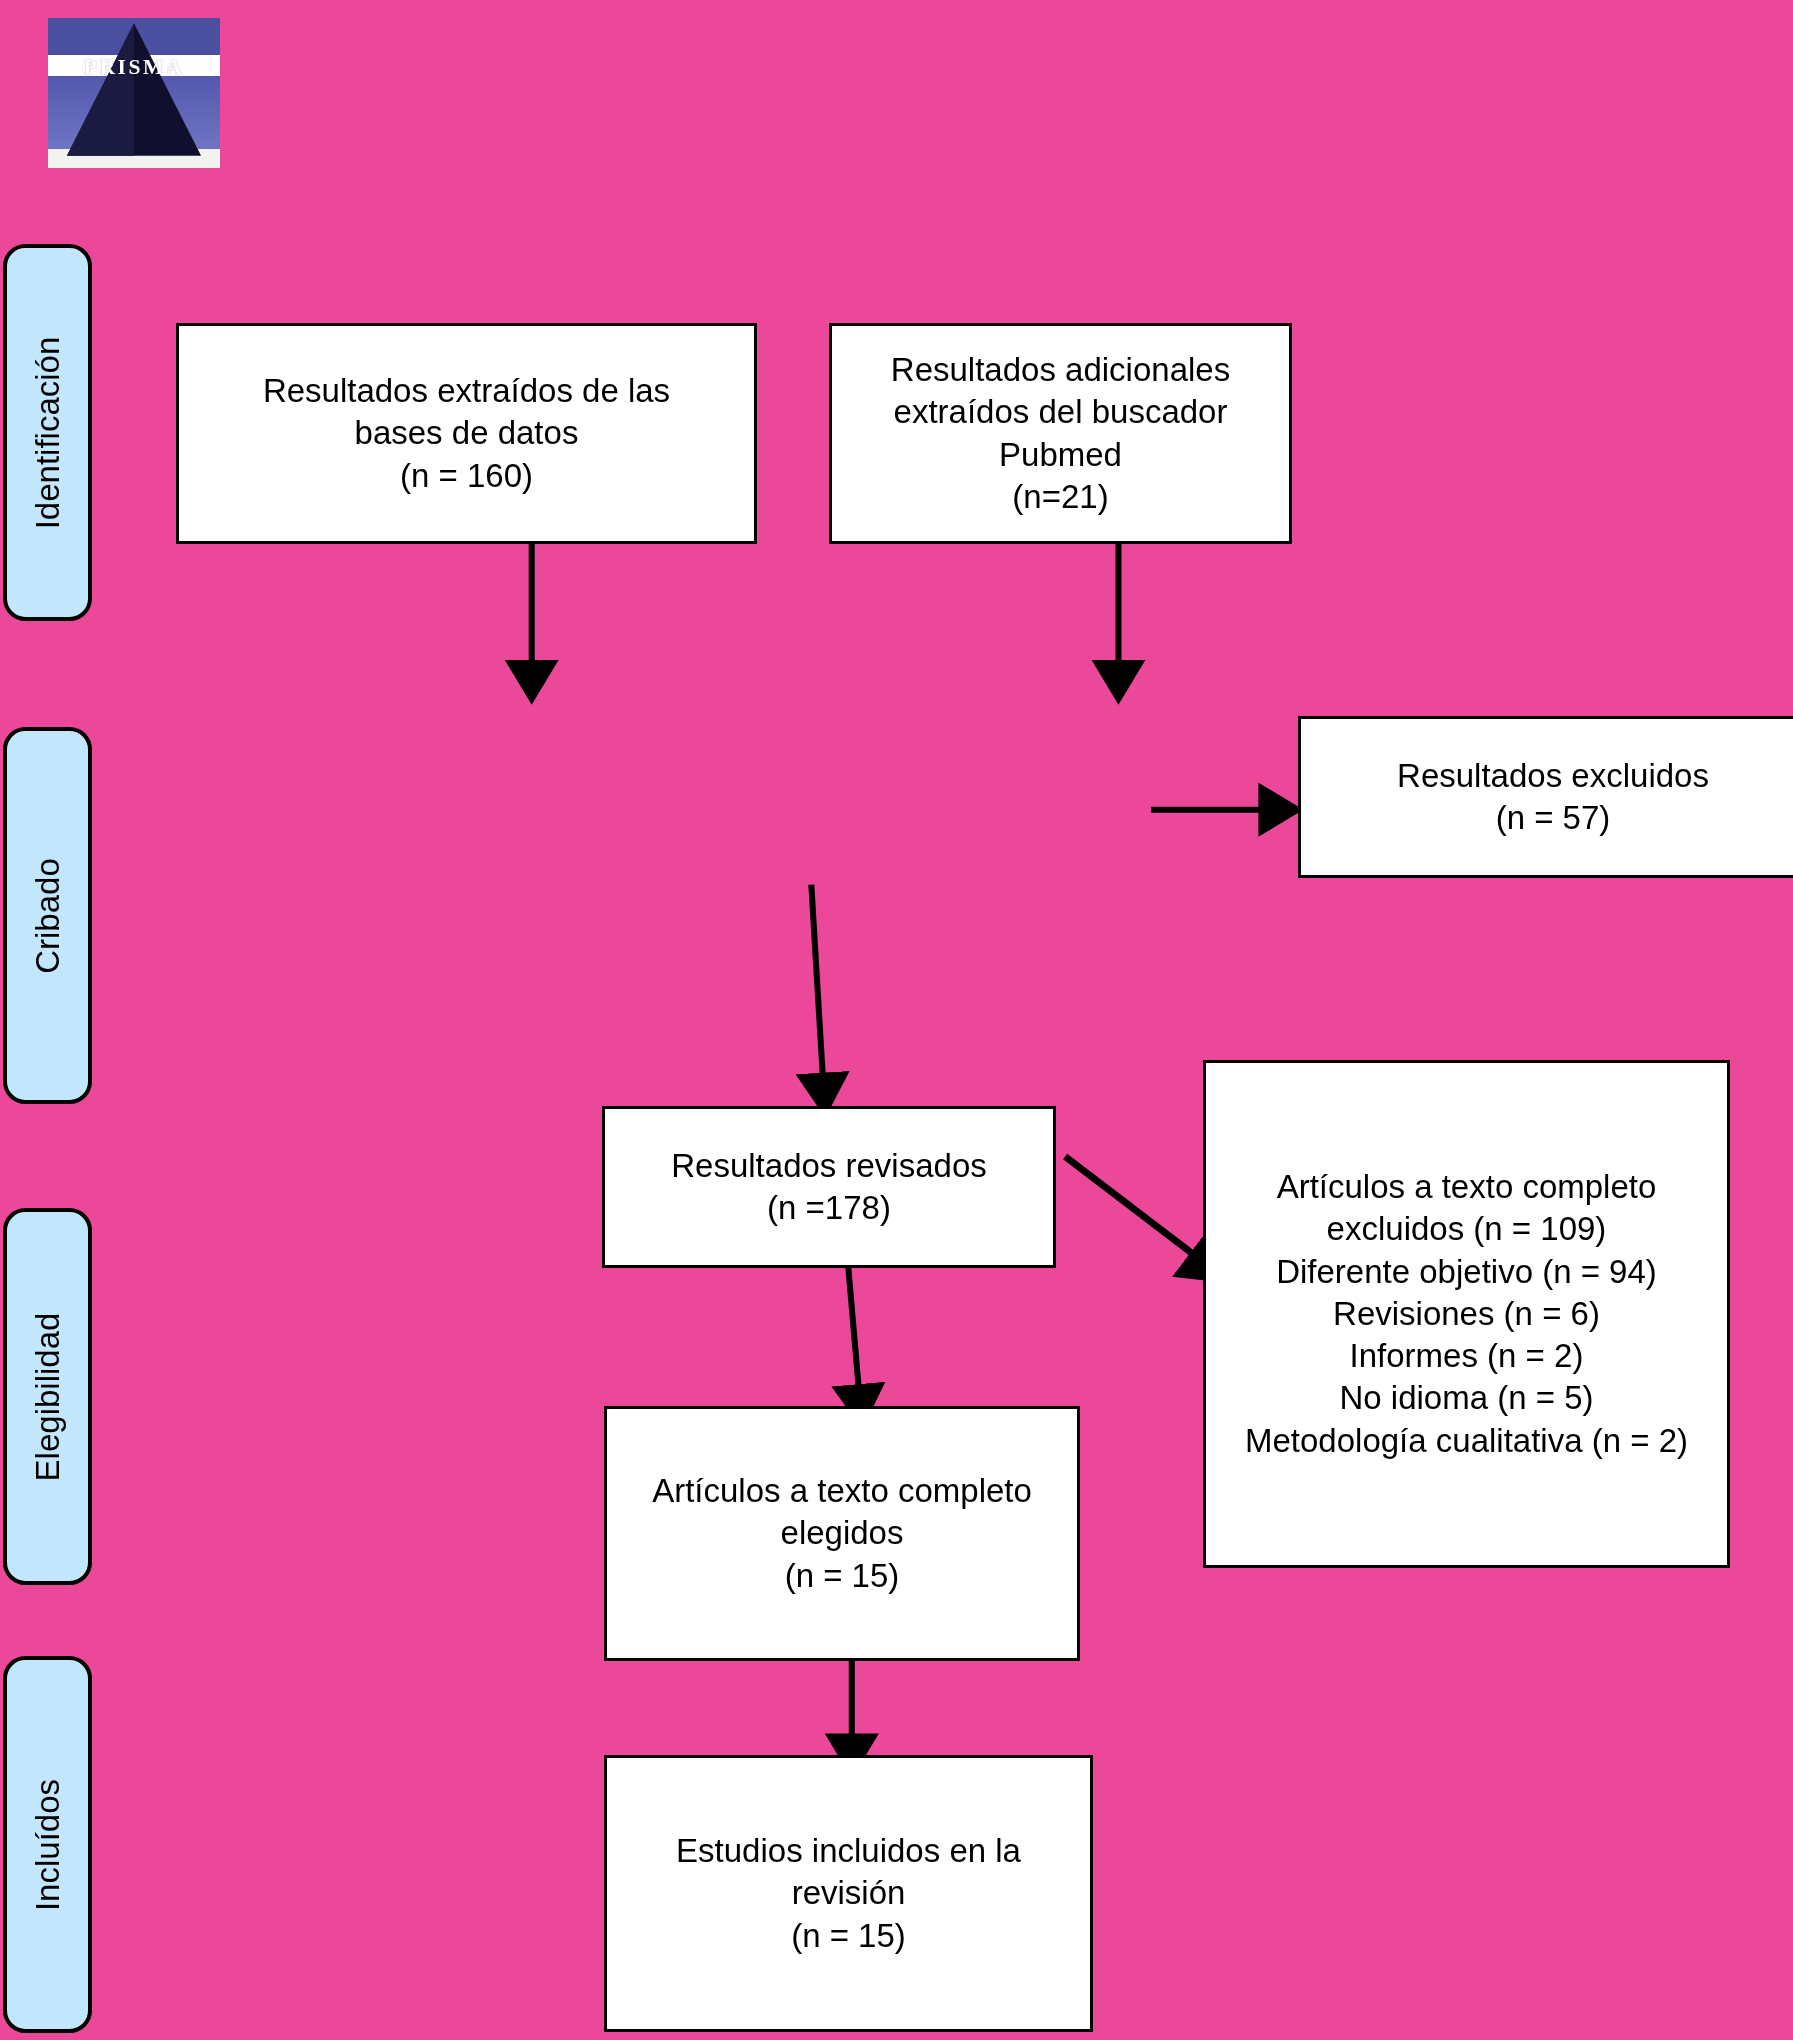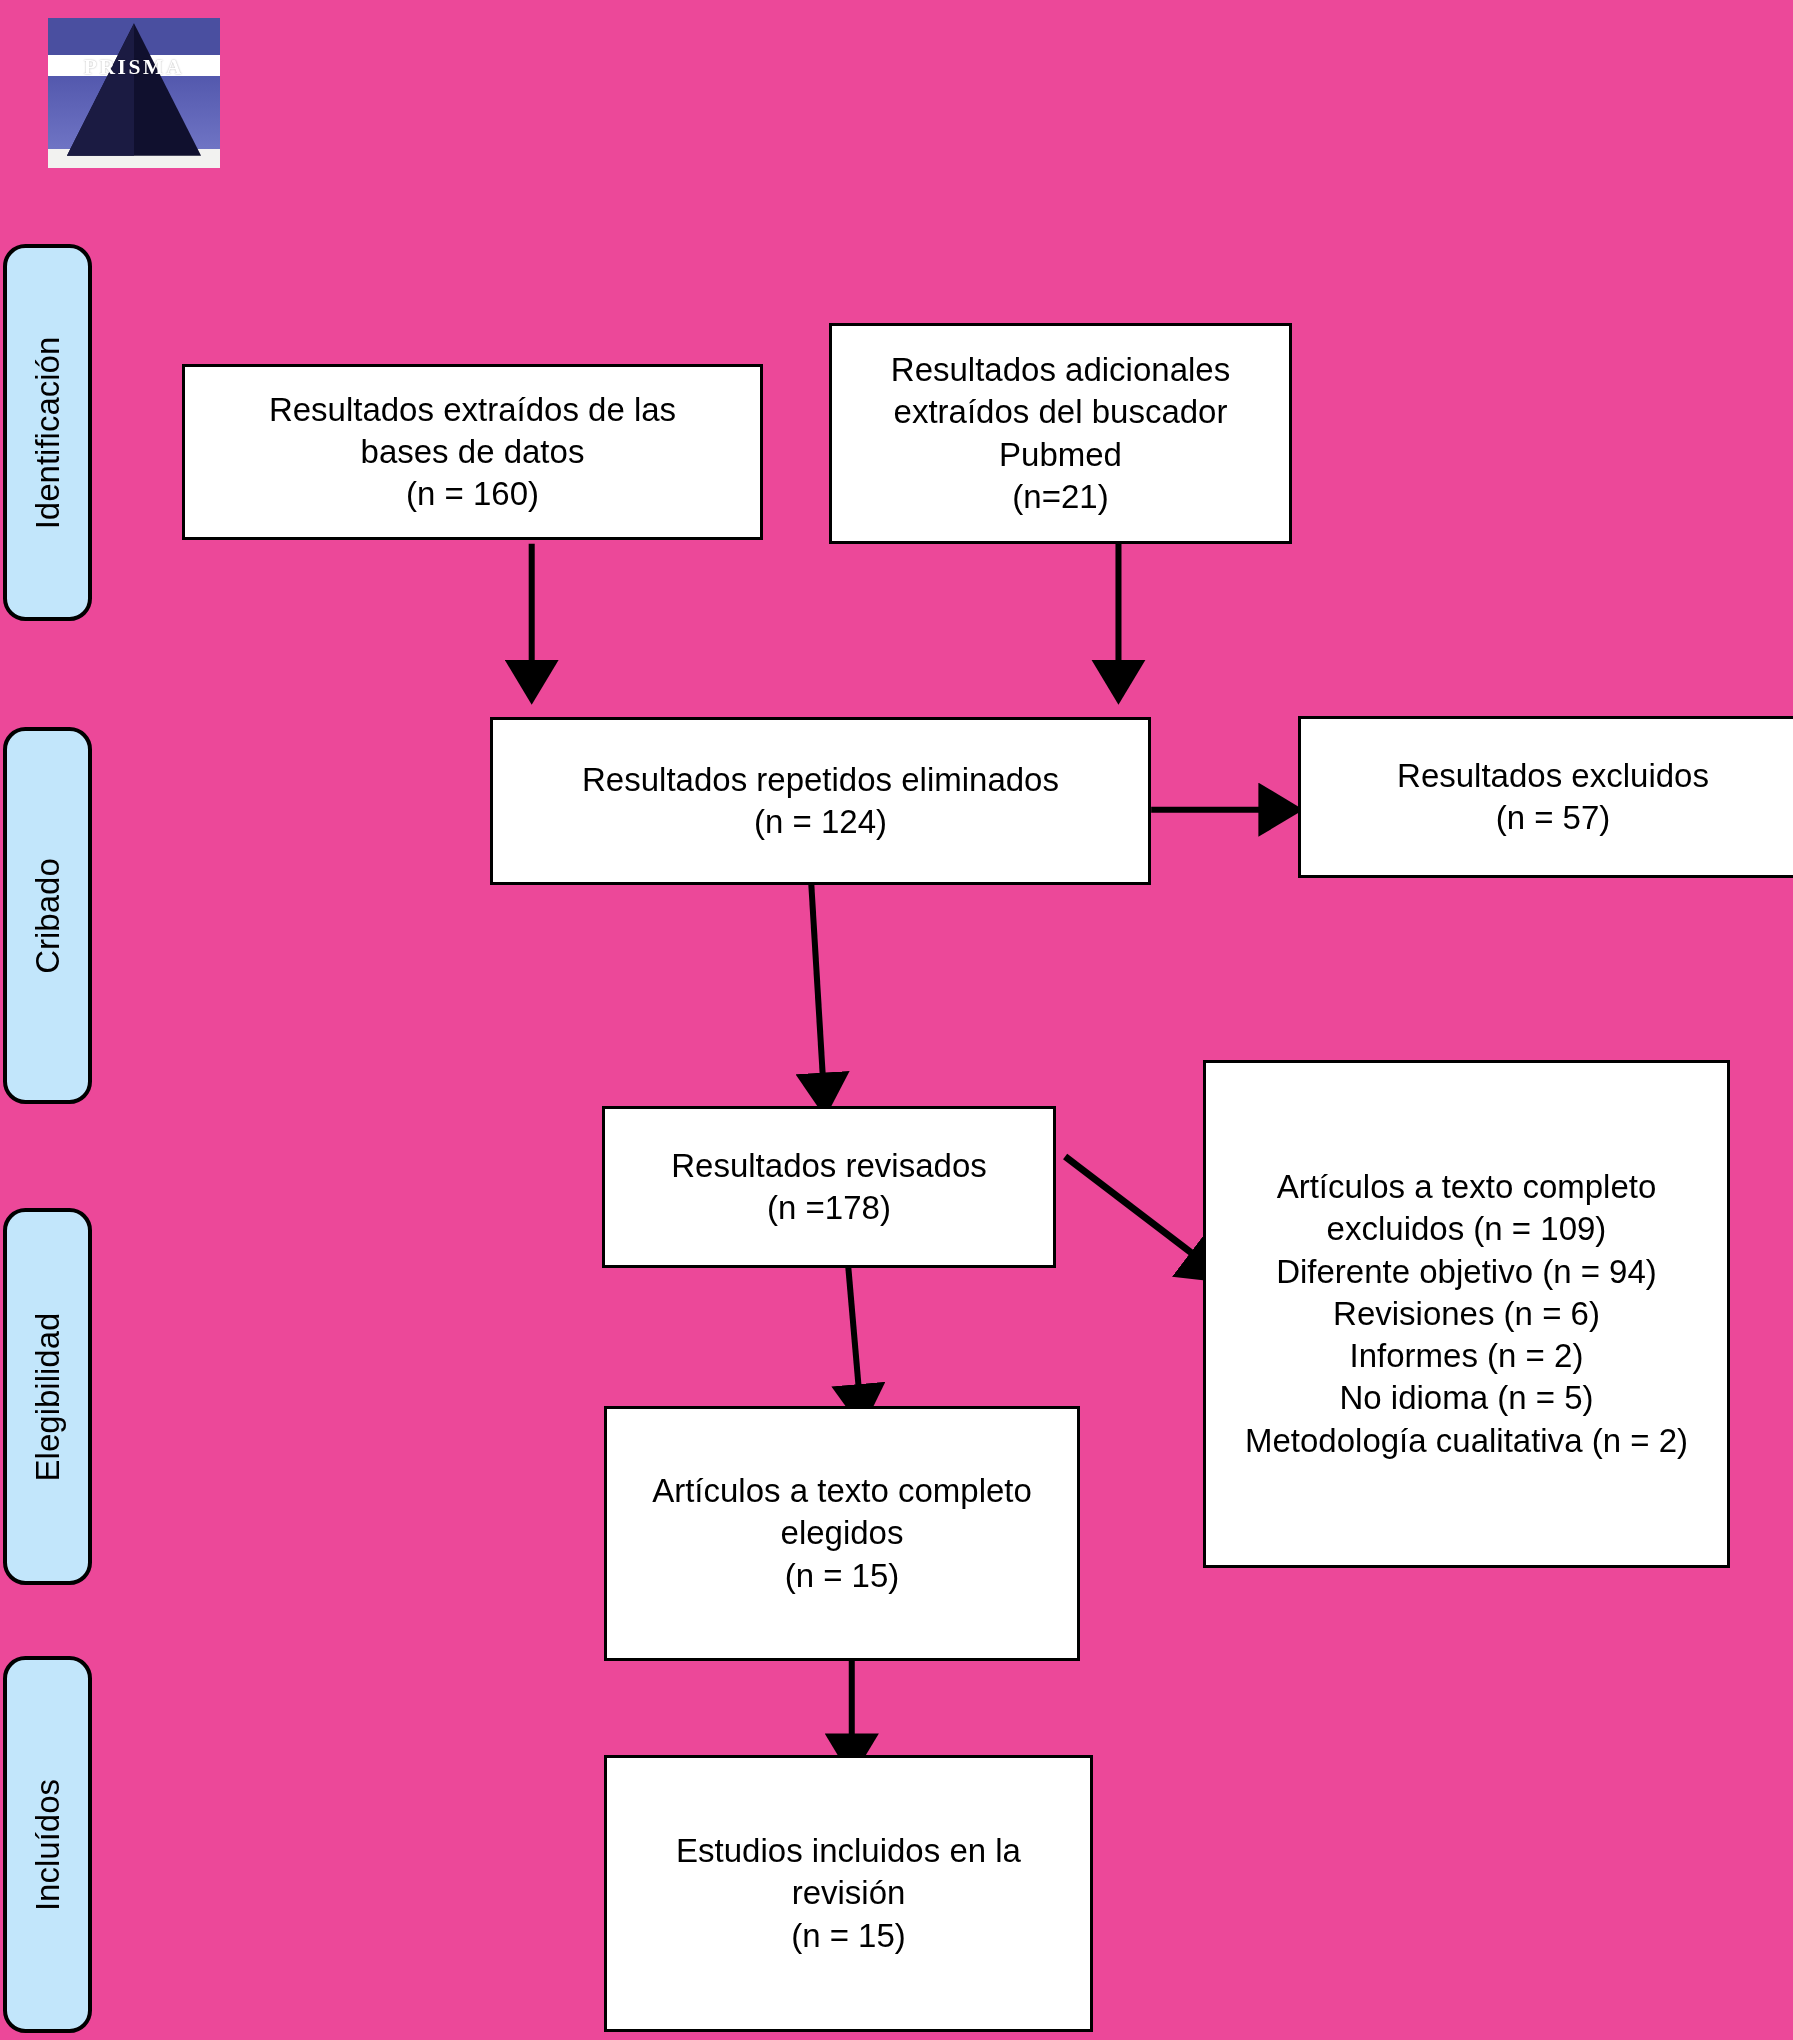--- a/index.html
+++ b/index.html
@@ -167,36 +167,32 @@
 
     <line x1="943" y1="1028" x2="957" y2="1262" stroke="#000000" stroke-width="7" marker-end="url(#ah)"></line>
 
     <line x1="1238" y1="1344" x2="1398" y2="1466" stroke="#000000" stroke-width="8" marker-end="url(#ah)"></line>
 
     <line x1="986" y1="1473" x2="999" y2="1624" stroke="#000000" stroke-width="7" marker-end="url(#ah)"></line>
 
     <line x1="990" y1="1930" x2="990" y2="2030" stroke="#000000" stroke-width="7" marker-end="url(#ah)"></line>
   </svg>
 
-  <div class="node" style="left:182px; top:323px; width:581px; height:176px;margin-top:41px;">
+  <div class="node" style="left:176px; top:323px; width:581px; height:221px;">
     <div class="node-text">Resultados extraídos de las
 bases de datos
 (n = 160)</div>
   </div>
 
   <div class="node" style="left:829px; top:323px; width:463px; height:221px;">
     <div class="node-text">Resultados adicionales
 extraídos del buscador Pubmed
 (n=21)</div>
   </div>
 
-  <div class="node" style="left:490px; top:717px; width:661px; height:168px;">
-    <div class="node-text">Resultados repetidos eliminados
-(n = 124)</div>
-  </div>
 
   <div class="node" style="left:1298px; top:716px; width:510px; height:162px;">
     <div class="node-text">Resultados excluidos
 (n = 57)</div>
   </div>
 
   <div class="node" style="left:602px; top:1106px; width:454px; height:162px;">
     <div class="node-text">Resultados revisados
 (n =178)</div>
   </div>

